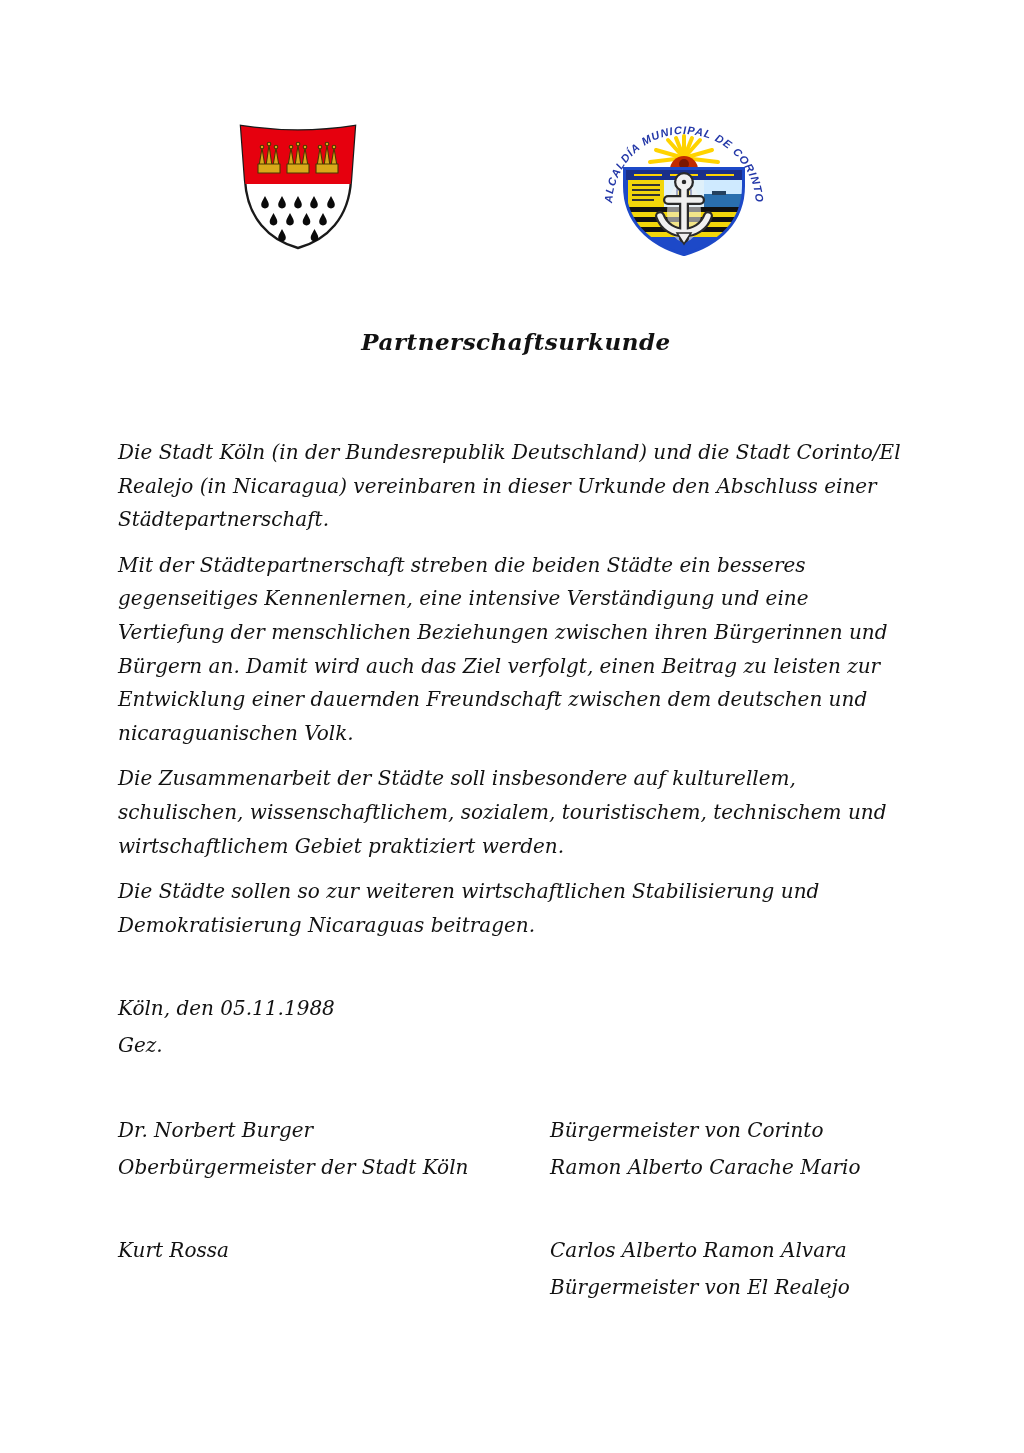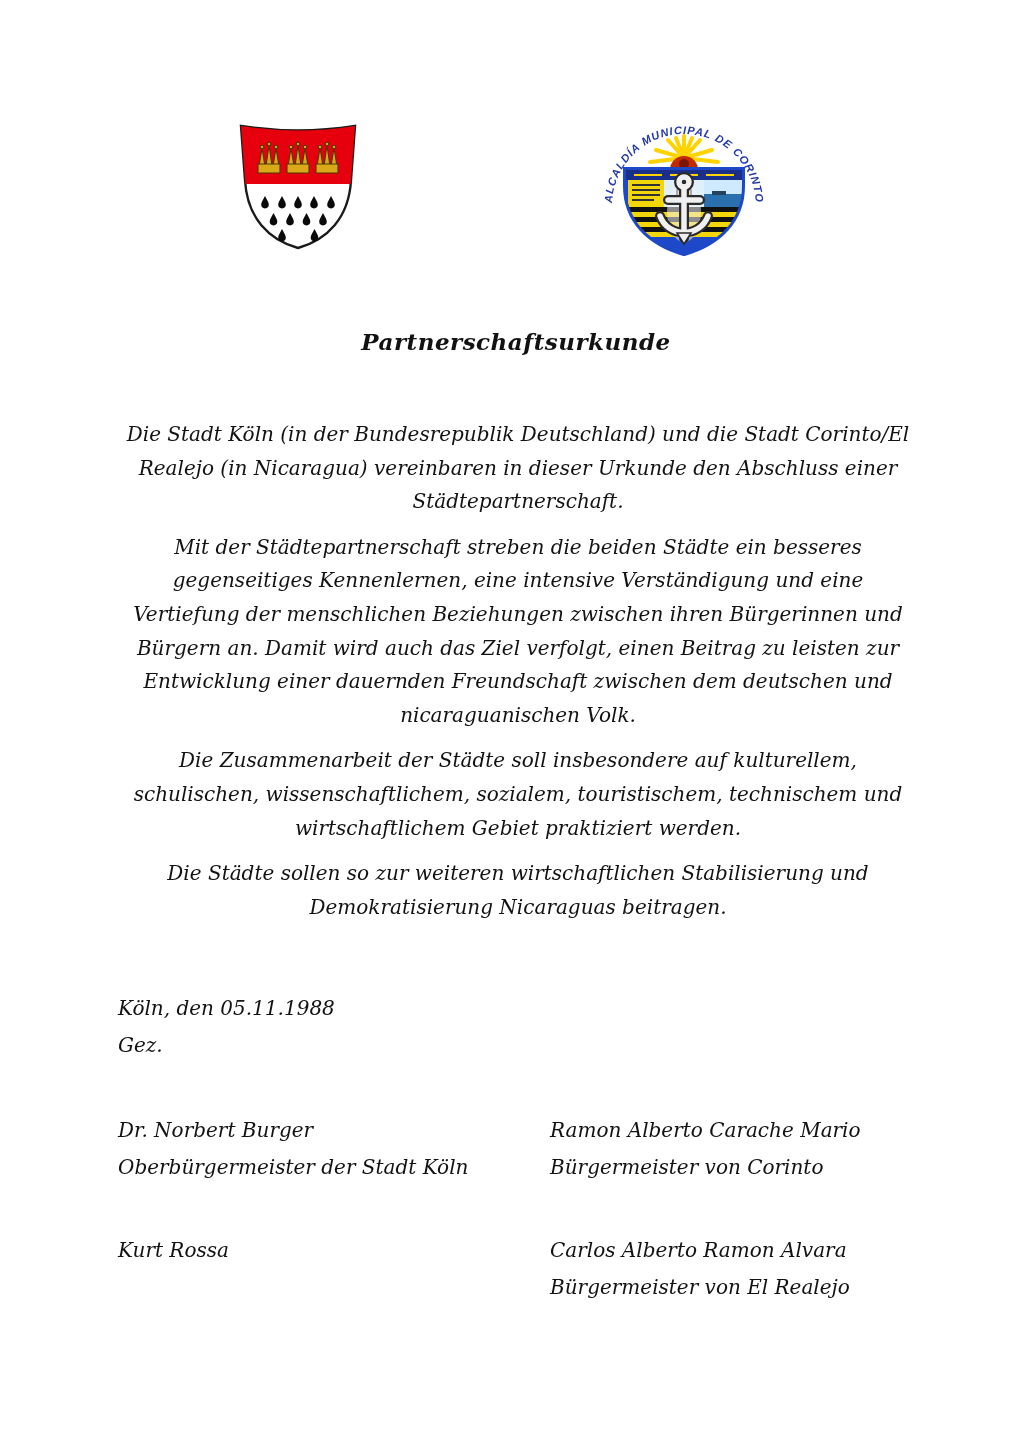--- a/index.html
+++ b/index.html
@@ -28,25 +28,24 @@
     left: 0; top: 324px;
     width: 100%;
     margin: 4px;
     text-align: center;
     font-size: 23px;
     font-weight: bold;
     letter-spacing: 0.5px;
   }
   .body-text {
     position: absolute;
-    left: 118px; top: 418px;
+    left: 118px; top: 436px;
     width: 800px;
     font-size: 20px;
     line-height: 33.6px;
-    text-align: center;
   }
   .body-text p { margin: 0 0 12px 0; }
   .date-block {
     position: absolute;
     left: 118px; top: 956px;
     font-size: 20px;
     line-height: 37px;
     margin-top: 34px;
   }
   .sig-row {
@@ -240,22 +239,22 @@
     <div>Köln, den 05.11.1988</div>
     <div>Gez.</div>
   </div>
 
   <div class="sig-row row1">
     <div class="sig left">
       <div>Dr. Norbert Burger</div>
       <div>Oberbürgermeister der Stadt Köln</div>
     </div>
     <div class="sig right">
+      <div>Bürgermeister von Corinto</div>
       <div>Ramon Alberto Carache Mario</div>
-      <div>Bürgermeister von Corinto</div>
     </div>
   </div>
 
   <div class="sig-row row2">
     <div class="sig left">
       <div>Kurt Rossa</div>
     </div>
     <div class="sig right">
       <div>Carlos Alberto Ramon Alvara</div>
       <div>Bürgermeister von El Realejo</div>

